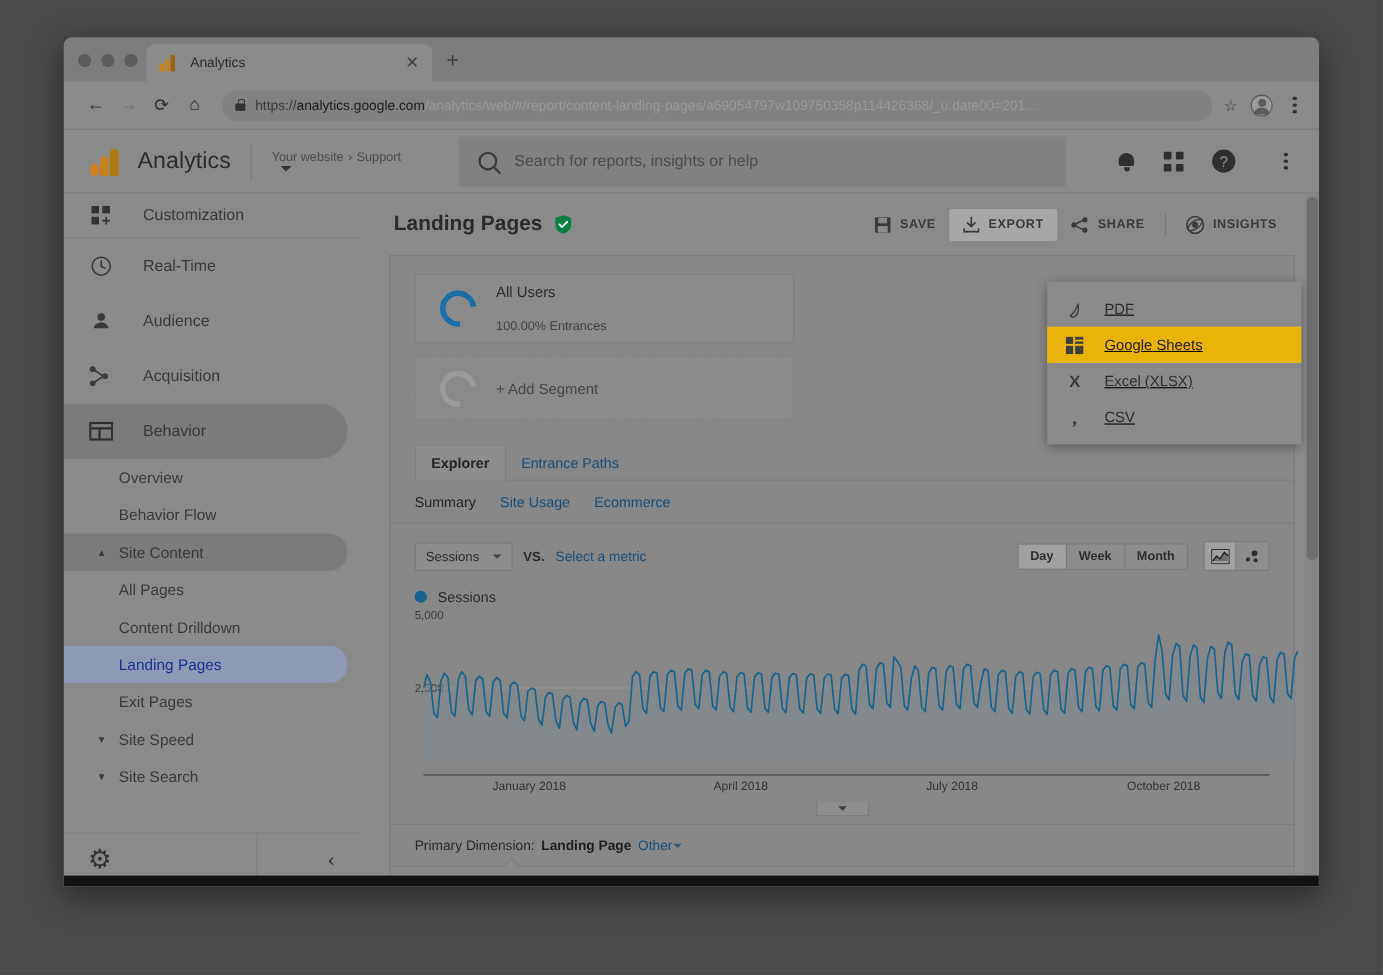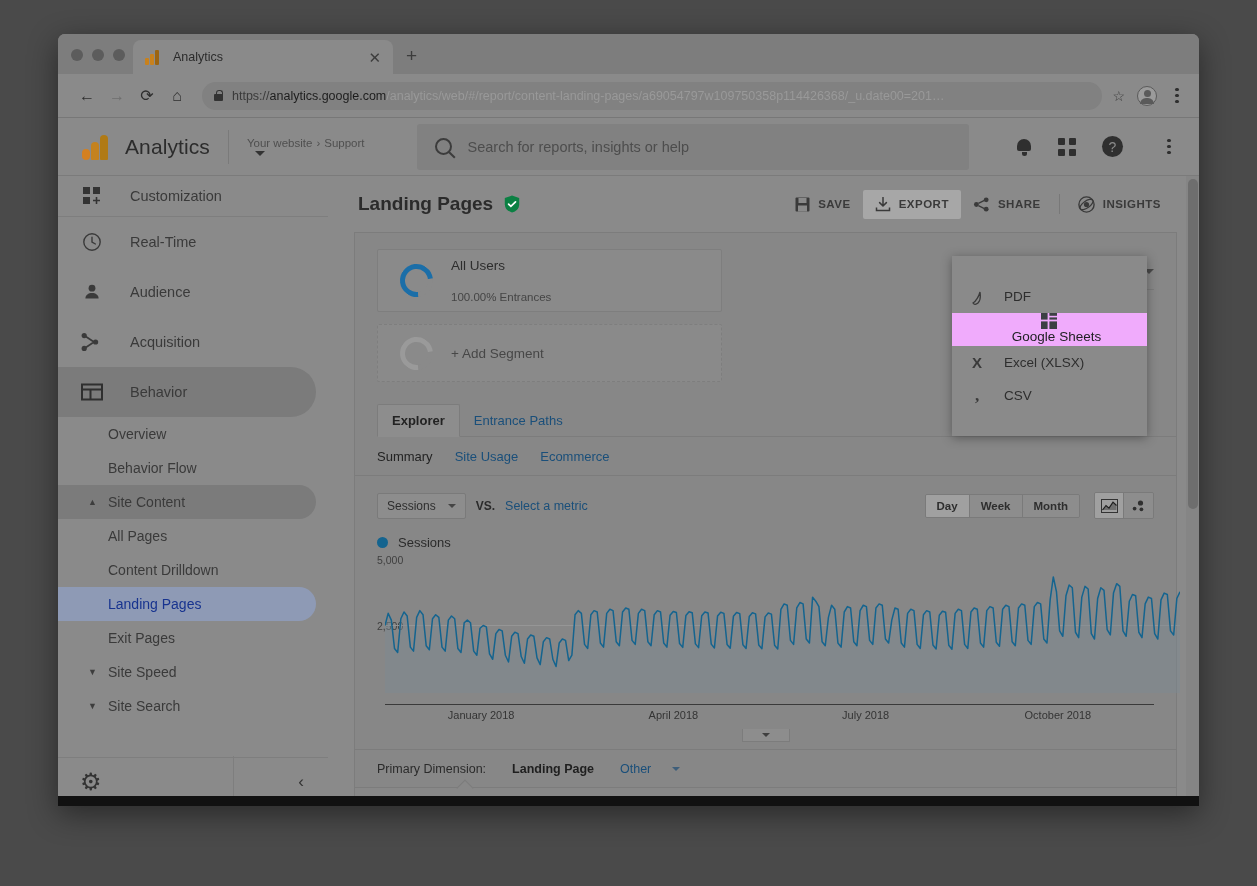--- a/index.html
+++ b/index.html
@@ -222,21 +222,21 @@
   .xaxis { position:absolute; left:8px; right:0; bottom:-2px; height:1px; background:#3a3a3a; }
   .xlabels { display:flex; margin:6px 22px 0 30px; }
   .xlab { font-size:11px; color:#343434; text-align:center; flex:1; }
   .chart-handle { width:48px; height:13px; background:#8d8d8d; border:1px solid #7c7c7c;
                   border-top:none; margin:8px auto 0 auto; display:flex; align-items:center;
                   justify-content:center; cursor:pointer; }
   .chart-handle i { border-left:4px solid transparent; border-right:4px solid transparent;
                     border-top:4px solid #3f3f3f; }
   .chart-sep { height:1px; background:#7c7c7c; margin-top:7px; }
 
-  .primdim { display:flex; align-items:center; gap:26px; padding:12px 0 11px 22px; font-size:12.5px;
+  .primdim { display:flex; align-items:center; gap:6px; padding:12px 0 11px 22px; font-size:12.5px;
              color:#2b2b2b; position:relative; }
   .primdim b { color:#1f1f1f; }
   .primdim .other { color:#1a4f7a; cursor:pointer; }
   .primdim .cd { border-left:4px solid transparent; border-right:4px solid transparent;
                  border-top:4px solid #3e5e7a; margin-left:-5px; }
   .table-toolbar {
     display:flex; align-items:center; gap:10px; padding:10px 14px 10px 40px;
     border-top:1px solid #7c7c7c; background:#888; position:relative;
   }
   .ttip { position:absolute; left:104px; top:-6px; width:12px; height:12px; background:#888;
@@ -254,26 +254,26 @@
                       background:#8d8d8d; display:flex; align-items:center; justify-content:center;
                       cursor:pointer; }
   .viewtypes { display:flex; margin-left:14px; border:1px solid #7a7a7a; border-radius:2px; overflow:hidden; }
   .vt { width:26px; height:25px; display:flex; align-items:center; justify-content:center;
         background:#8d8d8d; border-right:1px solid #7a7a7a; cursor:pointer; }
   .vt:last-child { border-right:none; }
   .vt.on { background:#a0a0a0; }
 
   
   .export-menu {
-    position:absolute; left:894px; top:222px; width:195px; background:#8a8a8a;
-    box-shadow:0 2px 10px rgba(0,0,0,.35); z-index:40; padding:24px 0;
+    position:absolute; left:894px; top:222px; width:231px; background:#8a8a8a;
+    box-shadow:0 2px 10px rgba(0,0,0,.35); z-index:40; padding:8px 0;text-decoration:underline;
   }
   .mi { height:33px; display:flex; align-items:center; padding-left:14px; font-size:13.5px;
         color:#2e2e2e; cursor:pointer; }
-  .mi.hl { background:#f0abfc; color:#202124;flex-direction:column; }
+  .mi.hl { background:#eab308; color:#202124; }
   .mi .mi-ic { width:22px; margin-right:16px; display:flex; align-items:center; justify-content:center;
                flex:none; }
 
   
   .vscroll { position:absolute; right:0; top:0; width:13px; height:100%; background:#858585; }
   .vthumb { position:absolute; right:1px; top:3px; width:10px; height:330px; background:#6e6e6e;
             border-radius:5px; }
   .bottom-strip { position:absolute; left:0; bottom:0; width:100%; height:10px; background:#111; }
 </style>
 </head>

